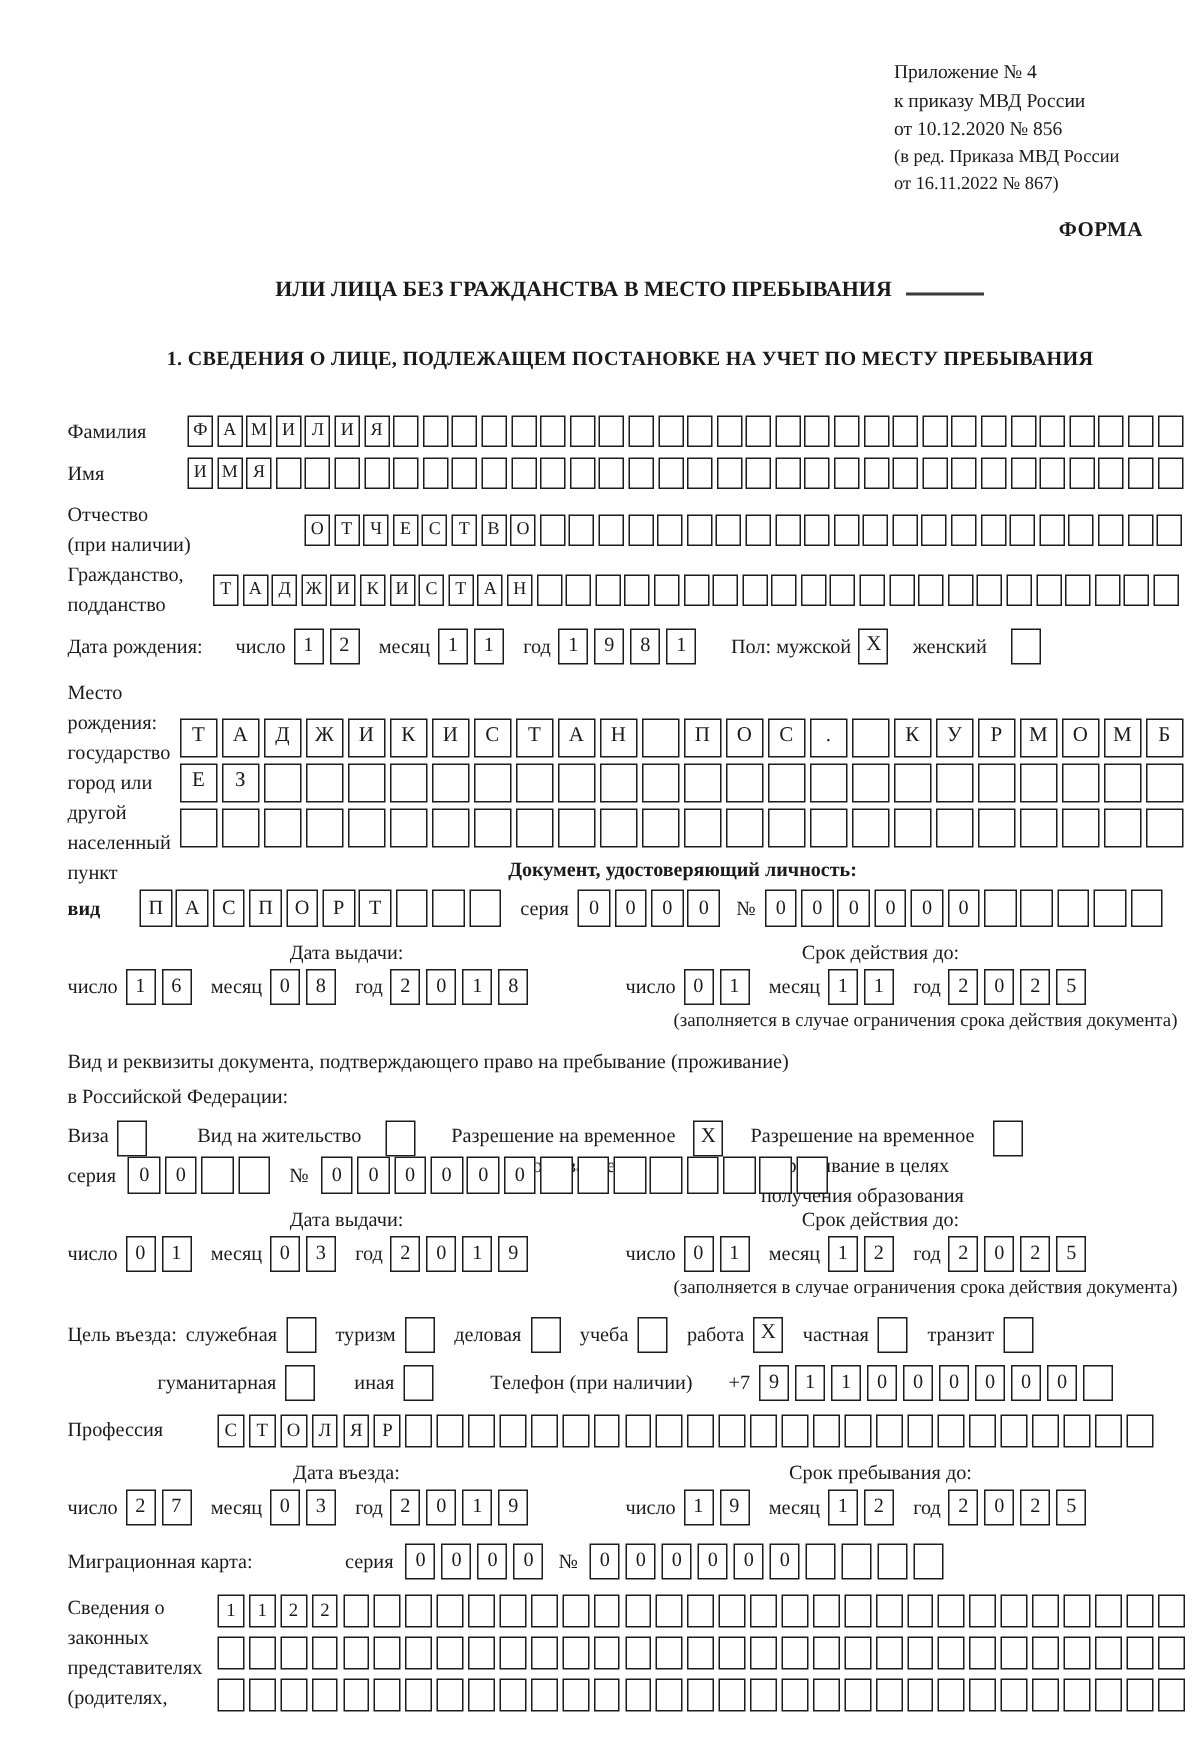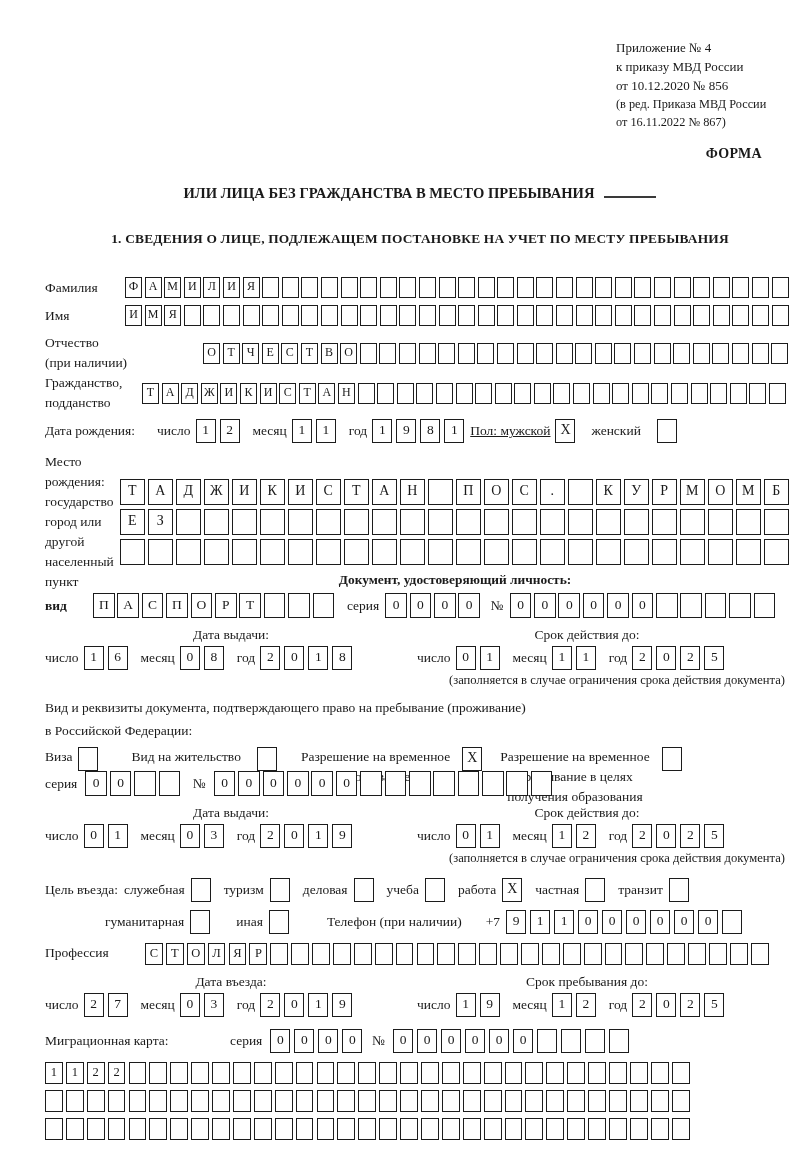--- a/index.html
+++ b/index.html
@@ -1,19 +1,19 @@
 <!DOCTYPE html>
 <html><head>
 <meta charset="utf-8">
 <style>
   html,body{margin:0;padding:0;background:#fff;}
   .page{position:relative;width:800px;height:1163px;box-sizing:border-box;
         padding:40px 5px 0 45px;background:#fff;color:#1a1a1a;
         font-family:"Liberation Serif","DejaVu Serif",serif;font-size:13.5px;overflow:hidden;}
-  .appendix{position:absolute;top:38px;left:616px;width:178px;line-height:19px;font-size:13px;}
+  .appendix{position:absolute;top:38px;left:596px;width:178px;line-height:19px;font-size:13px;}
   .appendix .rev{font-size:12.3px;line-height:18px;}
   .appendix .rev:first-of-type{margin-top:3px;}
   .forma{position:absolute;top:146px;right:38px;font-weight:bold;font-size:14px;letter-spacing:.3px;}
   .title{margin-top:142px;text-align:center;font-weight:bold;font-size:14.6px;line-height:22px;}
   .blankline{display:inline-block;width:52px;border-bottom:2.4px solid #3a3a3a;margin-left:10px;vertical-align:baseline;}
   .sec-heading{margin-top:27px;text-align:center;font-weight:bold;font-size:13.4px;letter-spacing:.2px;}
 
   .frow{display:flex;align-items:center;margin-top:7px;}
   .lbl{flex:none;line-height:20px;}
   .lbl2{line-height:20px;}
@@ -250,21 +250,21 @@
           <span class="box">1</span>
         </span>
       <span class="dlbl">год</span>
       <span class="boxrow d">
           <span class="box">1</span>
           <span class="box">9</span>
           <span class="box">8</span>
           <span class="box">1</span>
         </span>
     </span>
-    <span style="margin-left:2px;text-decoration:underline;">Пол: мужской</span>
+    <span style="margin-left:19px;">Пол: мужской</span>
     <span class="cbox" style="margin-left:5px;">X</span>
     <span style="margin-left:16px;">женский</span>
     <span class="cbox" style="margin-left:16px;"></span>
   </div>
 
   <div class="frow" style="margin-top:9px;">
     <div class="lbl w75">
       <div>Место рождения:</div>
       <div class="lbl2">государство</div>
       <div class="lbl2">город или другой</div>
@@ -685,20 +685,27 @@
         <span class="box">0</span>
         <span class="box">0</span>
         <span class="box"></span>
         <span class="box"></span>
         <span class="box"></span>
         <span class="box"></span>
       </div>
   </div>
 
   <div class="frow" style="margin-top:9px;">
+    <div class="lbl w100">
+      <div>Сведения о</div>
+      <div>законных</div>
+      <div>представителях</div>
+      <div>(родителях,</div>
+
+    </div>
     <div>
       <div class="stack" style="gap:6px;">
         <div class="boxrow sm">
             <span class="box">1</span>
             <span class="box">1</span>
             <span class="box">2</span>
             <span class="box">2</span>
             <span class="box"></span>
             <span class="box"></span>
             <span class="box"></span>

